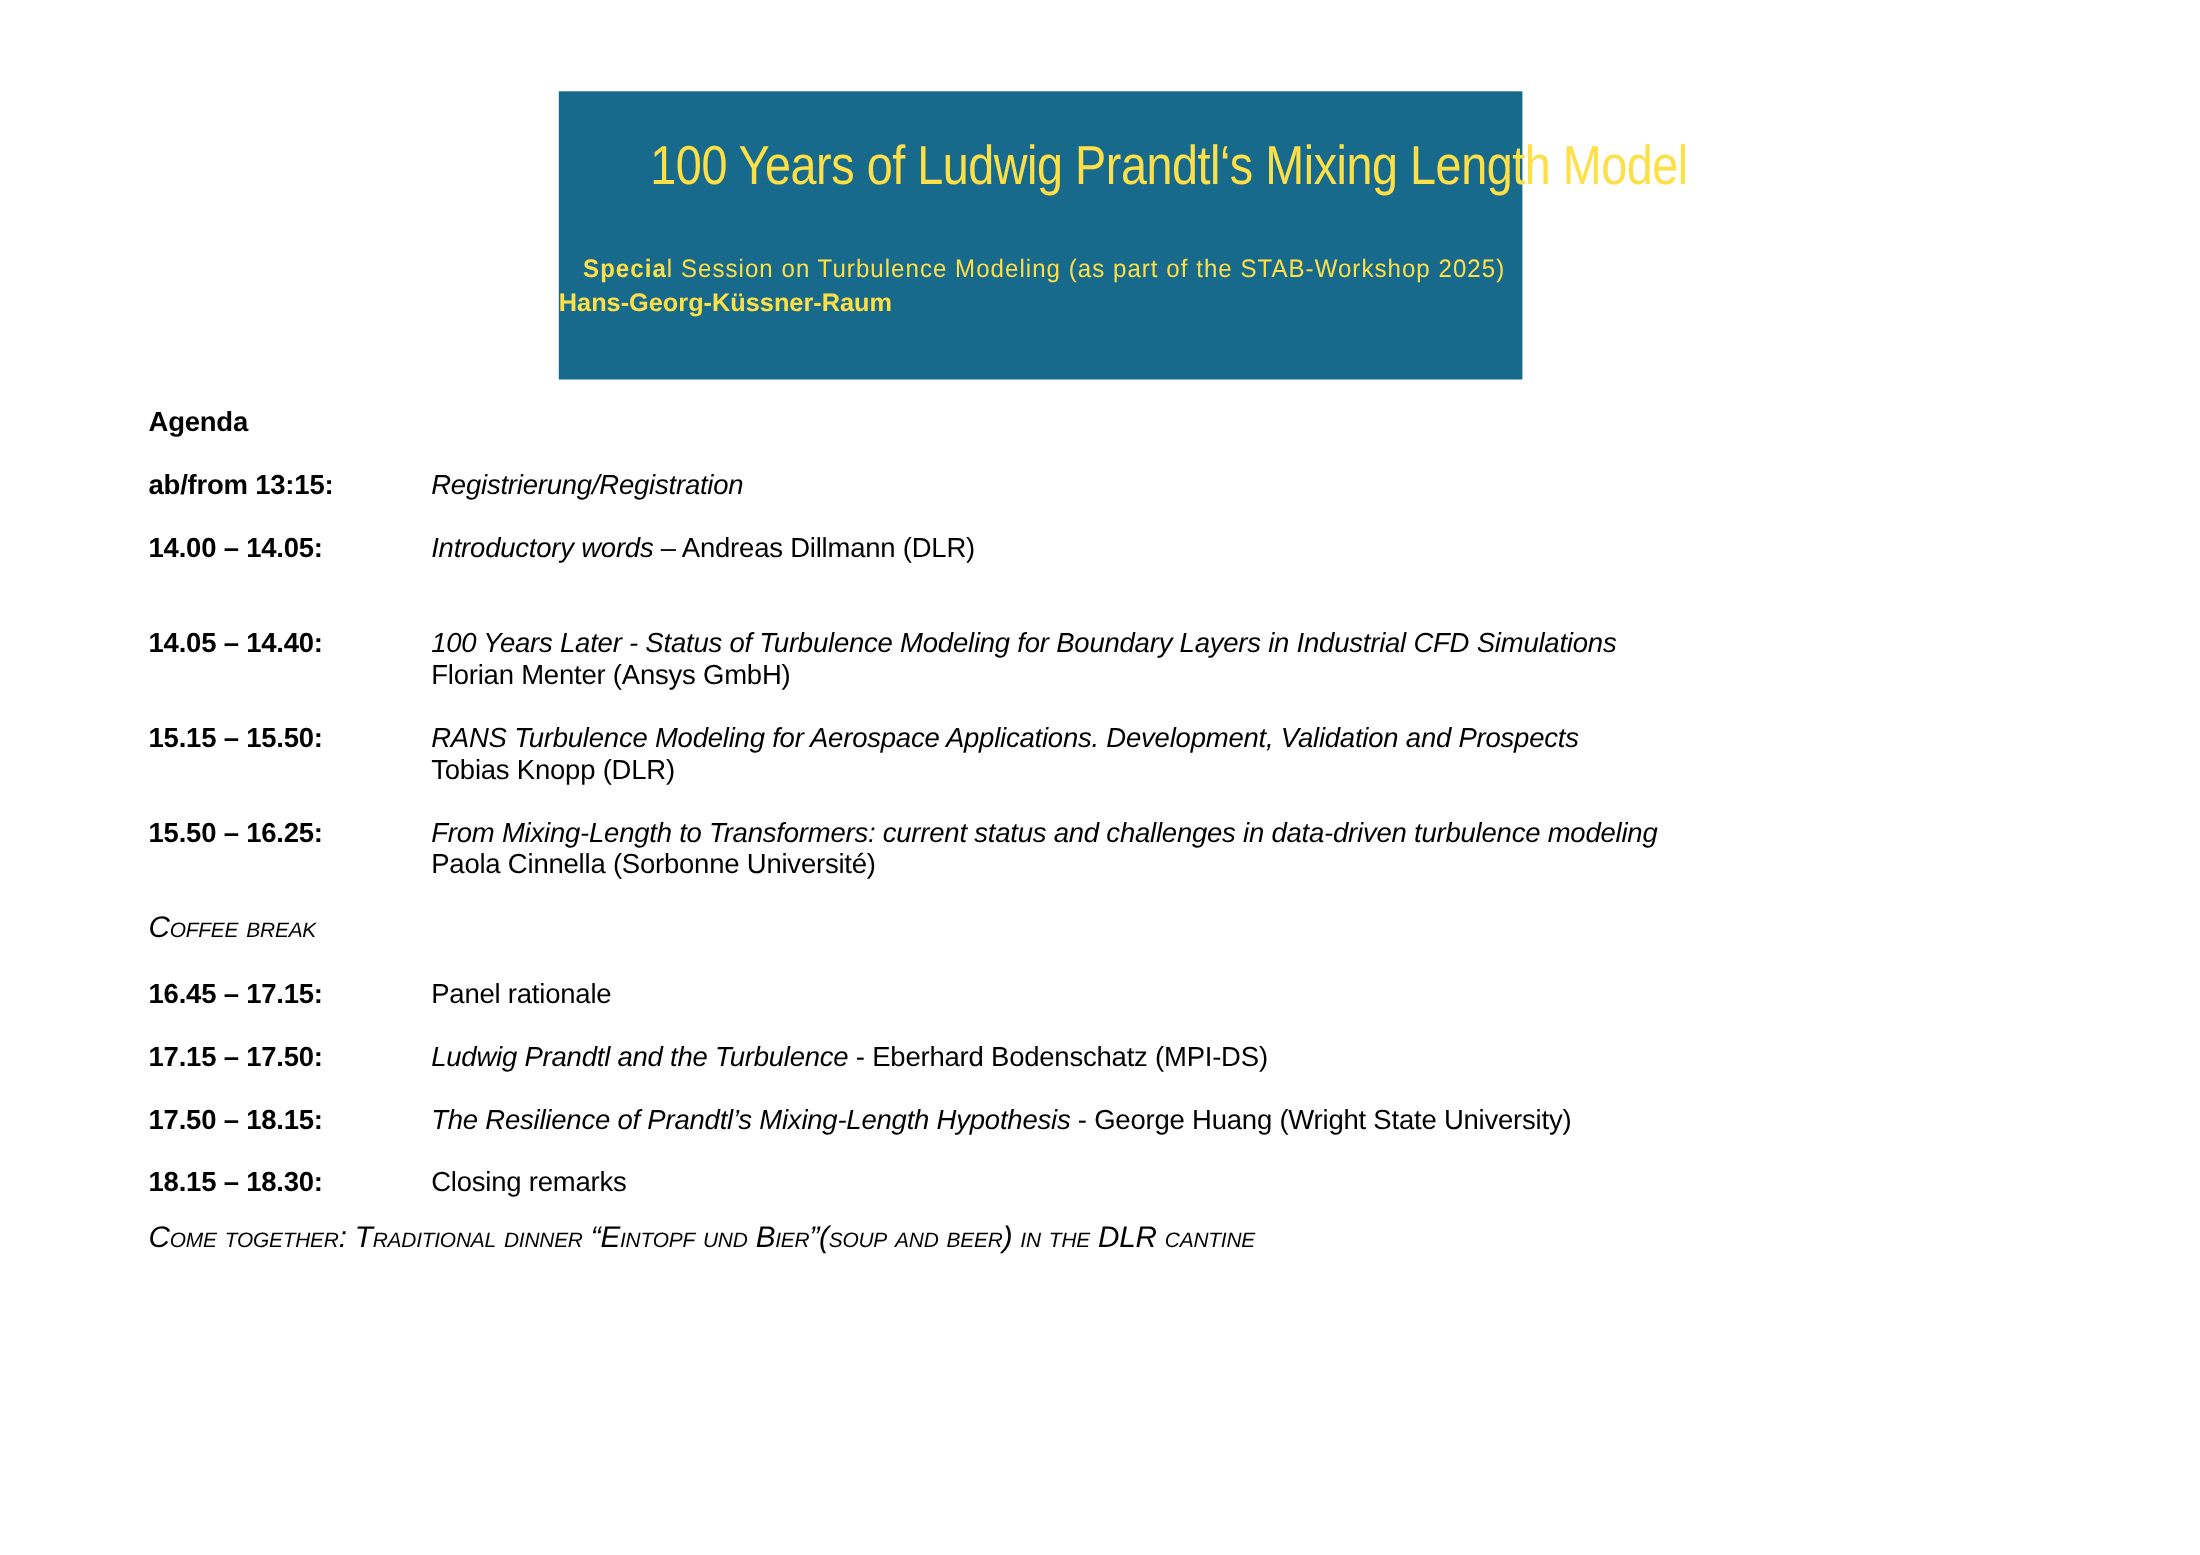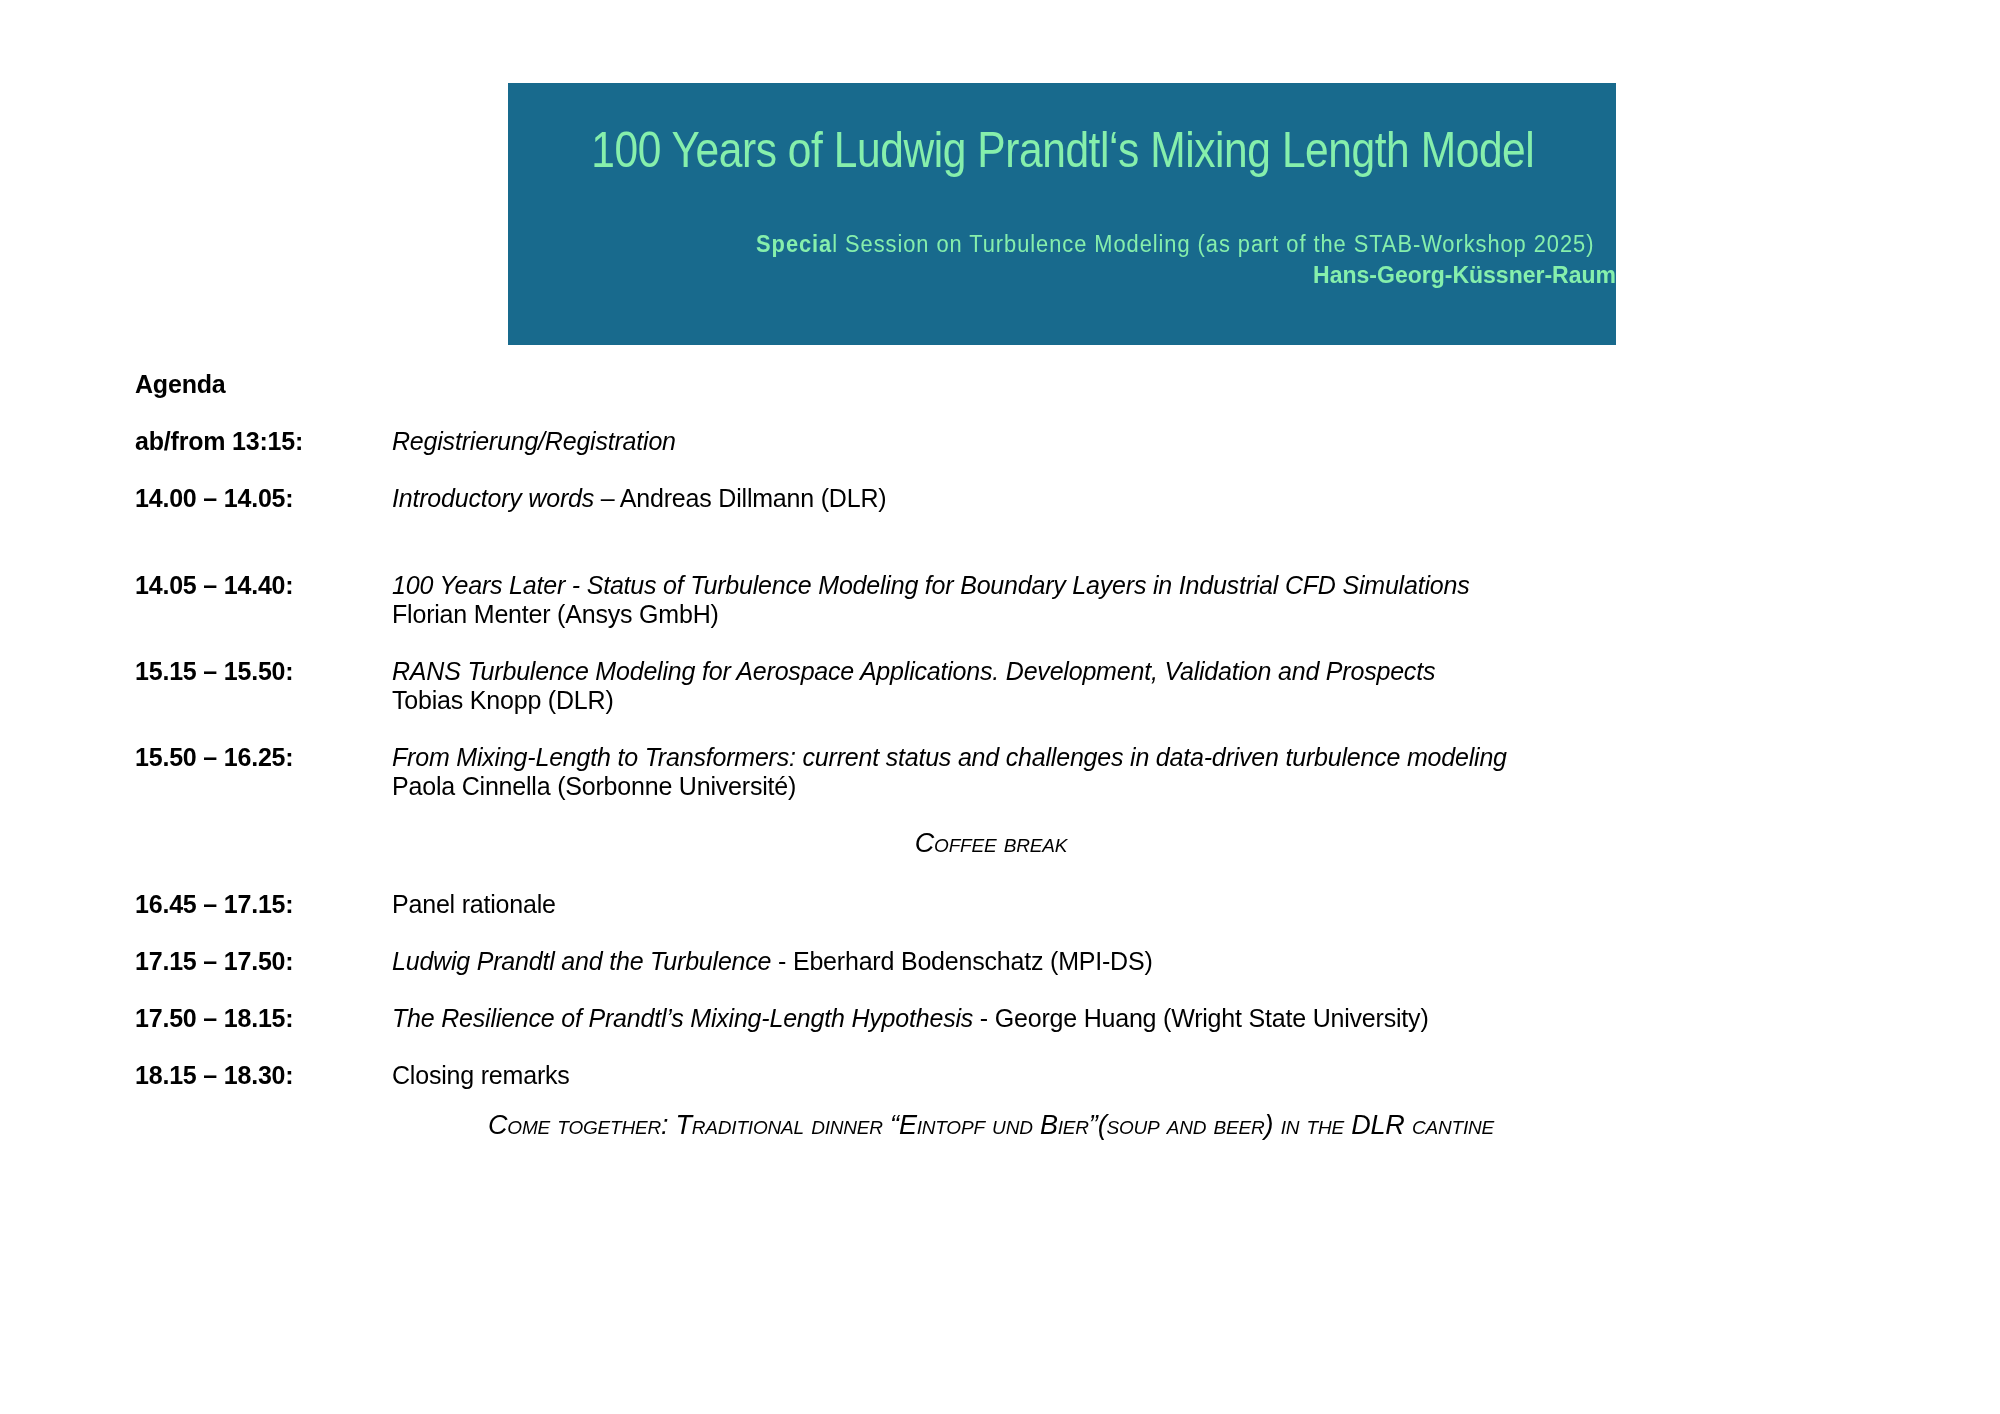--- a/index.html
+++ b/index.html
@@ -9,24 +9,24 @@
     font-family:"Liberation Sans", sans-serif;
     color:#000000;
     position:relative;
     overflow:hidden;
   }
 
   
   .banner{
     position:absolute;
     left:508px; top:83px;
-    width:1108px; height:262px;
+    width:876px; height:262px;
     background:#186a8d;
-    color:#86efac;
-    text-align:right;
+    color:#fde047;
+    text-align:left;
   }
   .banner-title{
     margin-top:36px;
     font-size:50px;
     line-height:62px;
     white-space:nowrap;
   }
   .banner-title .squeeze{
     display:inline-block;
     transform:scaleX(0.85);
@@ -78,21 +78,20 @@
   }
   .row.mb-lg{margin-bottom:58px;}
   .time{
     width:257px;
     flex:0 0 257px;
     font-weight:bold;
   }
   .desc{flex:1;}
   .it{font-style:italic;}
   .center-line{
-    text-align:center;
     font-style:italic;
     font-variant:small-caps;
     font-size:27px;
     line-height:29px;
   }
   .coffee{margin-bottom:32px;}
   .come{margin-top:-7px;}
 </style>
 </head>
 <body>

